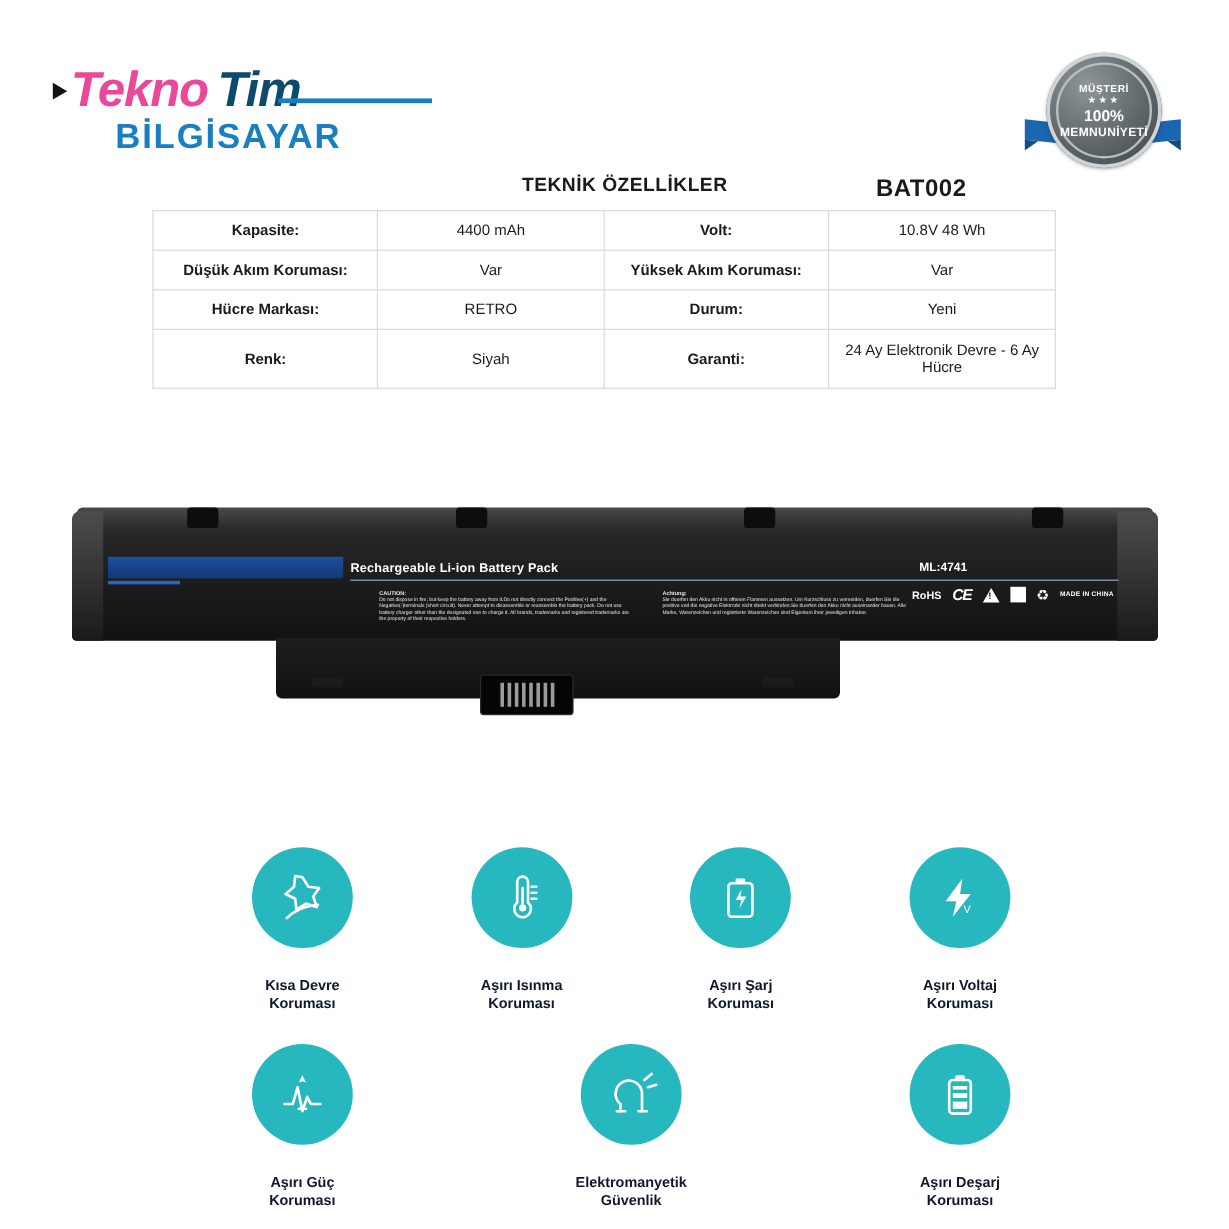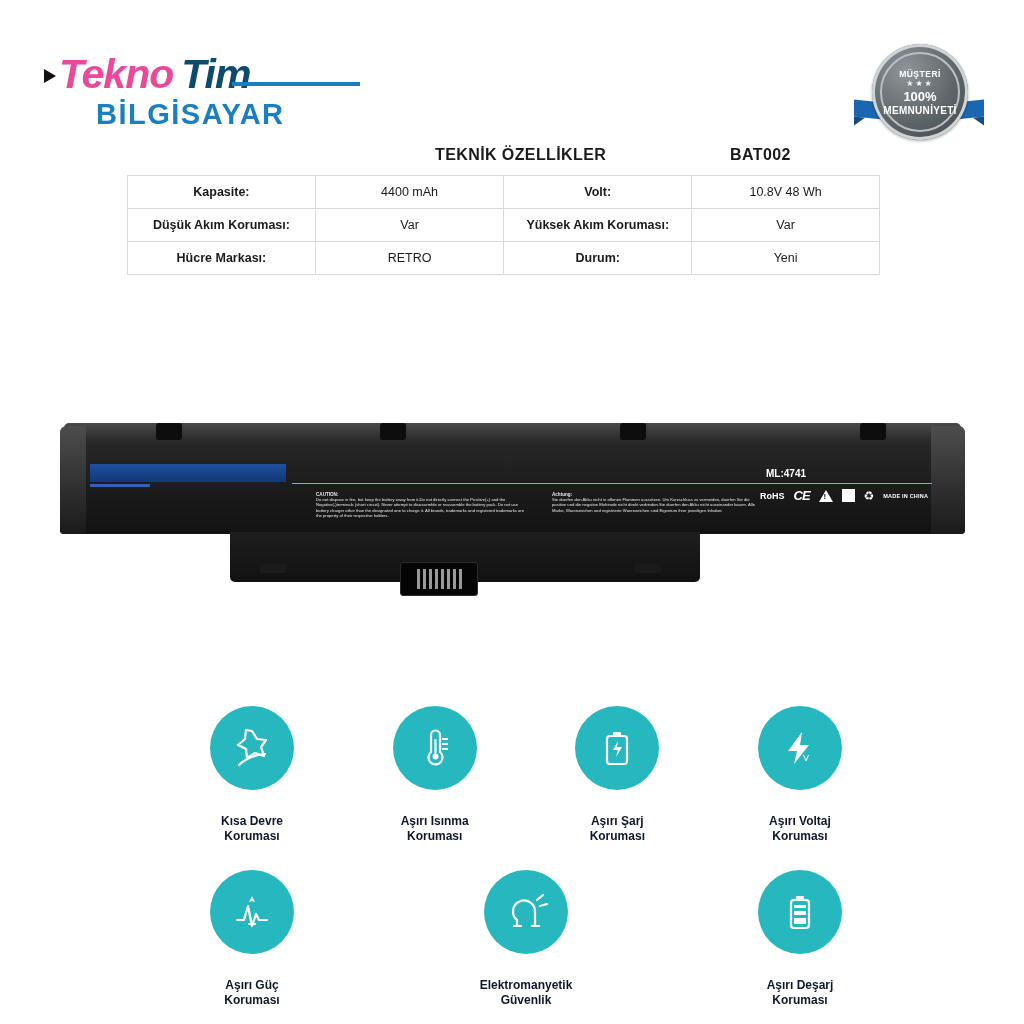--- a/index.html
+++ b/index.html
@@ -147,21 +147,21 @@
     left: 435px;
     font-size: 16px;
     font-weight: bold;
     letter-spacing: .4px;
     color: #1a1a1a;
   }
   .spec-code {
     position: absolute;
     top: 146px;
     left: 730px;
-    font-size: 16px;
+    font-size: 20px;
     font-weight: bold;
     letter-spacing: .4px;
   }
   table.spec {
     position: absolute;
     top: 175px;
     left: 127px;
     width: 753px;
     border-collapse: collapse;
     font-size: 12.5px;
@@ -431,20 +431,26 @@
       <td class="lbl">Düşük Akım Koruması:</td>
       <td class="val">Var</td>
       <td class="lbl">Yüksek Akım Koruması:</td>
       <td class="val">Var</td>
     </tr>
     <tr>
       <td class="lbl">Hücre Markası:</td>
       <td class="val">RETRO</td>
       <td class="lbl">Durum:</td>
       <td class="val">Yeni</td>
+    </tr>
+    <tr class="tall">
+      <td class="lbl">Renk:</td>
+      <td class="val">Siyah</td>
+      <td class="lbl">Garanti:</td>
+      <td class="val">24 Ay Elektronik Devre - 6 Ay Hücre</td>
     </tr>
   </tbody>
 </table>
 
 <div class="battery-wrap">
   <div class="bat-body"></div>
   <div class="bat-top-strip"></div>
   <div class="bat-notch" style="left:96px;width:26px;"></div>
   <div class="bat-notch" style="left:320px;width:26px;"></div>
   <div class="bat-notch" style="left:560px;width:26px;"></div>
@@ -462,20 +468,23 @@
       <i></i>
       <i></i>
       <i></i>
       <i></i>
   </div>
 
   <div class="bat-blue-left"></div>
   <div class="bat-blue-small"></div>
   <div class="bat-line"></div>
 
+  <div class="bat-label">
+    <div class="bat-label-title">Rechargeable Li-ion Battery Pack</div>
+  </div>
   <div class="bat-ml">ML:4741</div>
 
   <div class="bat-caution">
     <b>CAUTION:</b><br>
     <span>Do not dispose in fire, but keep the battery away from it.Do not directly connect the Positive(+) and the Negative(-)terminals (short circuit). Never attempt to disassemble or reassemble the battery pack. Do not use battery charger other than the designated one to charge it. All brands, trademarks and registered trademarks are the property of their respective holders.</span>
   </div>
   <div class="bat-achtung">
     <b>Achtung:</b><br>
     <span>Sie duerfen den Akku nicht in offenen Flammen aussetzen. Um Kurzschluss zu vermeiden, duerfen Sie die positive und die negative Elektrode nicht direkt verbinden.Sie duerfen den Akku nicht auseinander bauen. Alle Marke, Warenzeichen und registrierte Warenzeichen sind Eigentum ihrer jeweiligen Inhaber.</span>
   </div>

